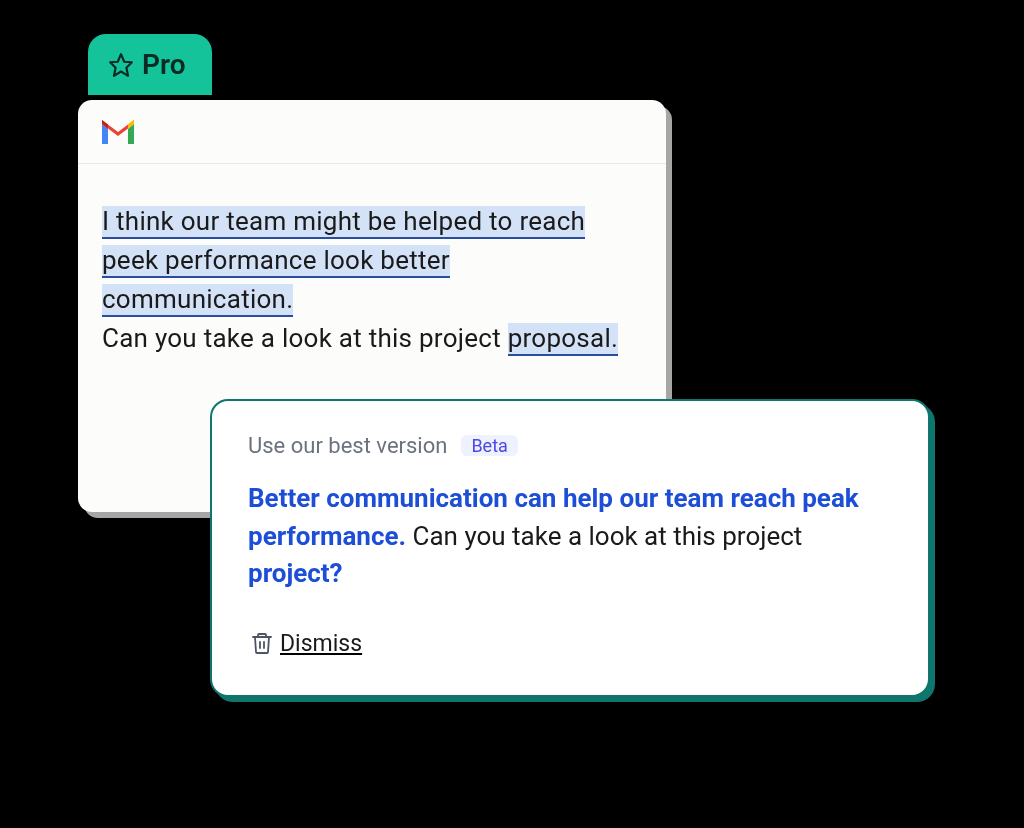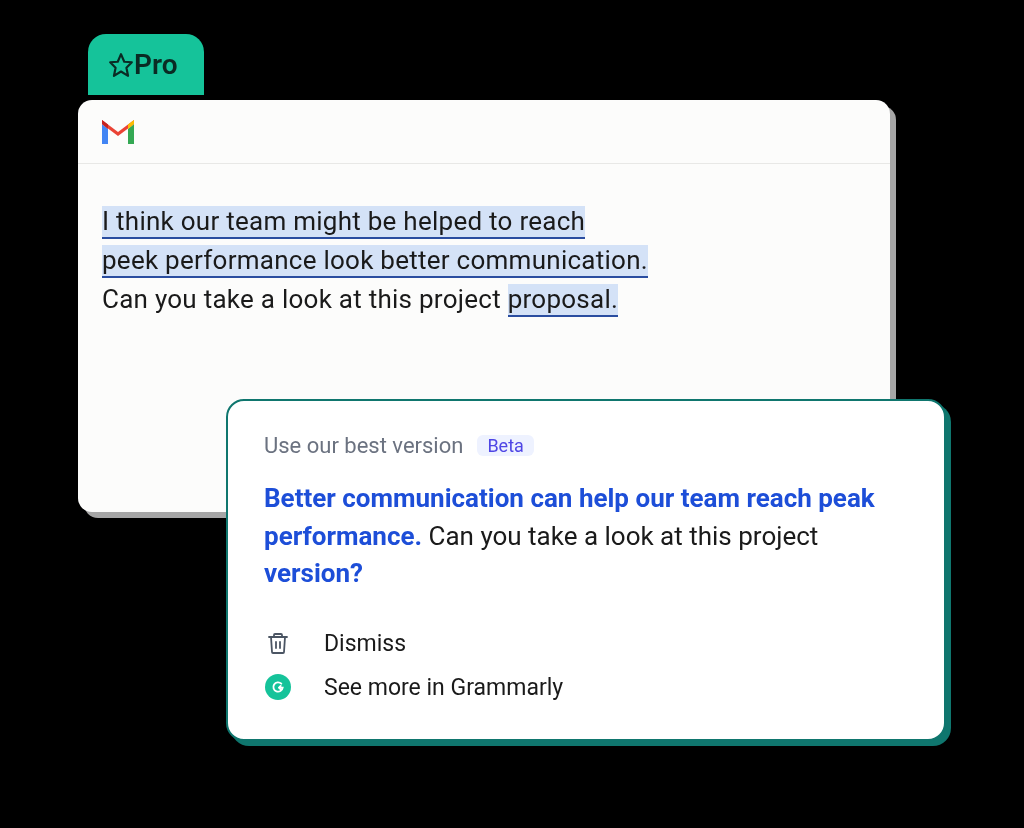--- a/index.html
+++ b/index.html
@@ -15,34 +15,34 @@
   .stage {
     position:absolute; inset:0;
   }
 
   .pro-badge {
     position:absolute;
     left:88px; top:34px;
     background:#15c39a;
     border-radius:18px 18px 0 0;
     padding:14px 26px 14px 20px;
-    display:flex; align-items:center; 
+    display:flex; align-items:center; gap:8px;
     z-index:5;
   }
   .pro-badge .star {
     width:26px; height:26px;
   }
   .pro-badge .label {
     font-size:28px; font-weight:600; color:#0a2b24;
   }
 
   .gmail-card {
     position:absolute;
     left:78px; top:100px;
-    width:812px; height:412px;
+    width:588px; height:412px;
     background:#fcfcfb;
     border-radius:14px;
     box-shadow: 6px 6px 0 0 #a6a6a6;
     overflow:hidden;
     z-index:4;
   }
   .gmail-header {
     height:64px;
     border-bottom:1px solid #e8e8e6;
     display:flex; align-items:center;
@@ -61,21 +61,21 @@
     letter-spacing:0.01em;
   }
   .hl {
     background:#d4e2f7;
     border-bottom:2px solid #2a4da0;
     padding-bottom:1px;
   }
 
   .suggestion-card {
     position:absolute;
-    left:226px; top:399px;
+    left:210px; top:399px;
     width:720px;
     background:#ffffff;
     border:2.5px solid #0f766e;
     border-radius:18px;
     box-shadow: 5px 5px 0 0 #0f766e;
     padding:32px 36px 30px 36px;
     z-index:10;
   }
   .sugg-header {
     display:flex; align-items:center; gap:14px;
@@ -97,23 +97,24 @@
     color:#1a1a1a;
     margin-bottom:28px;
   }
   .rw {
     color:#1d4ed8;
     font-weight:700;
   }
 
   .actions {  }
   .action-row {
-    display:flex; align-items:center; gap:32px;
+    display:flex; align-items:center; gap:4px;
     padding:8px 0;
     cursor:pointer;
+    text-decoration:underline;
   }
   .action-row .lbl {
     font-size:23px; color:#1a1a1a;
   }
   .icon-slot {
     width:28px; height:28px;
     display:flex; align-items:center; justify-content:center;
     color:#4b5563;
   }
   .g-logo {
@@ -156,42 +157,31 @@
       </div>
     </div>
   </div>
 
   <div class="suggestion-card">
     <div class="sugg-header">
       <span class="title">Use our best version</span>
       <span class="beta-chip">Beta</span>
     </div>
     <div class="suggestion-text">
-      <span class="rw">Better communication can help our team reach peak performance.</span><span> Can you take a look at this project </span><span class="rw">version?</span>
+      <span class="rw">Better communication can help our team reach peak performance.</span><span> Can you take a look at this project </span><span class="rw">project?</span>
     </div>
     <div class="actions">
       <div class="action-row">
         <span class="icon-slot">
           <svg viewBox="0 0 24 24" width="24" height="24" fill="none" stroke="#4b5563" stroke-width="1.8" stroke-linecap="round" stroke-linejoin="round">
             <polyline points="3 6 5 6 21 6"></polyline>
             <path d="M19 6 L18 21 A1 1 0 0 1 17 22 L7 22 A1 1 0 0 1 6 21 L5 6"></path>
             <path d="M8 6 L8 4 A1 1 0 0 1 9 3 L15 3 A1 1 0 0 1 16 4 L16 6"></path>
             <line x1="10" y1="11" x2="10" y2="17"></line>
             <line x1="14" y1="11" x2="14" y2="17"></line>
           </svg>
         </span>
         <span class="lbl">Dismiss</span>
       </div>
-      <div class="action-row">
-        <span class="icon-slot">
-          <span class="g-logo">
-            <svg viewBox="0 0 24 24" width="16" height="16">
-              <path d="M17 7 A7 7 0 1 0 19 13 L14 13" fill="none" stroke="#ffffff" stroke-width="2.8" stroke-linecap="round"></path>
-              <polyline points="16 10.5 13.5 13 16 15.5" fill="none" stroke="#ffffff" stroke-width="2.8" stroke-linecap="round" stroke-linejoin="round"></polyline>
-            </svg>
-          </span>
-        </span>
-        <span class="lbl">See more in Grammarly</span>
-      </div>
     </div>
   </div>
 
 </div>
 
 </body></html>

